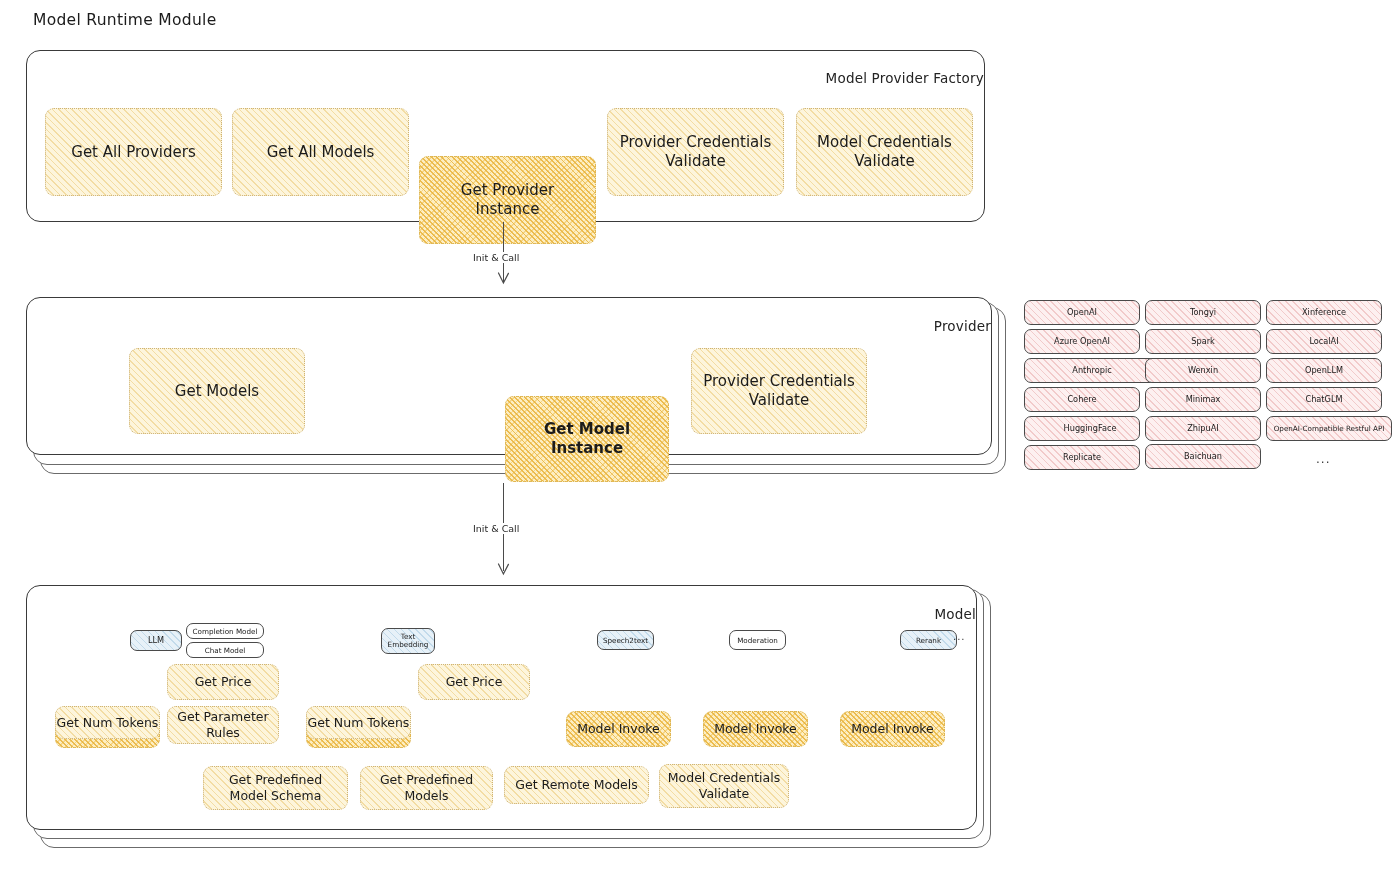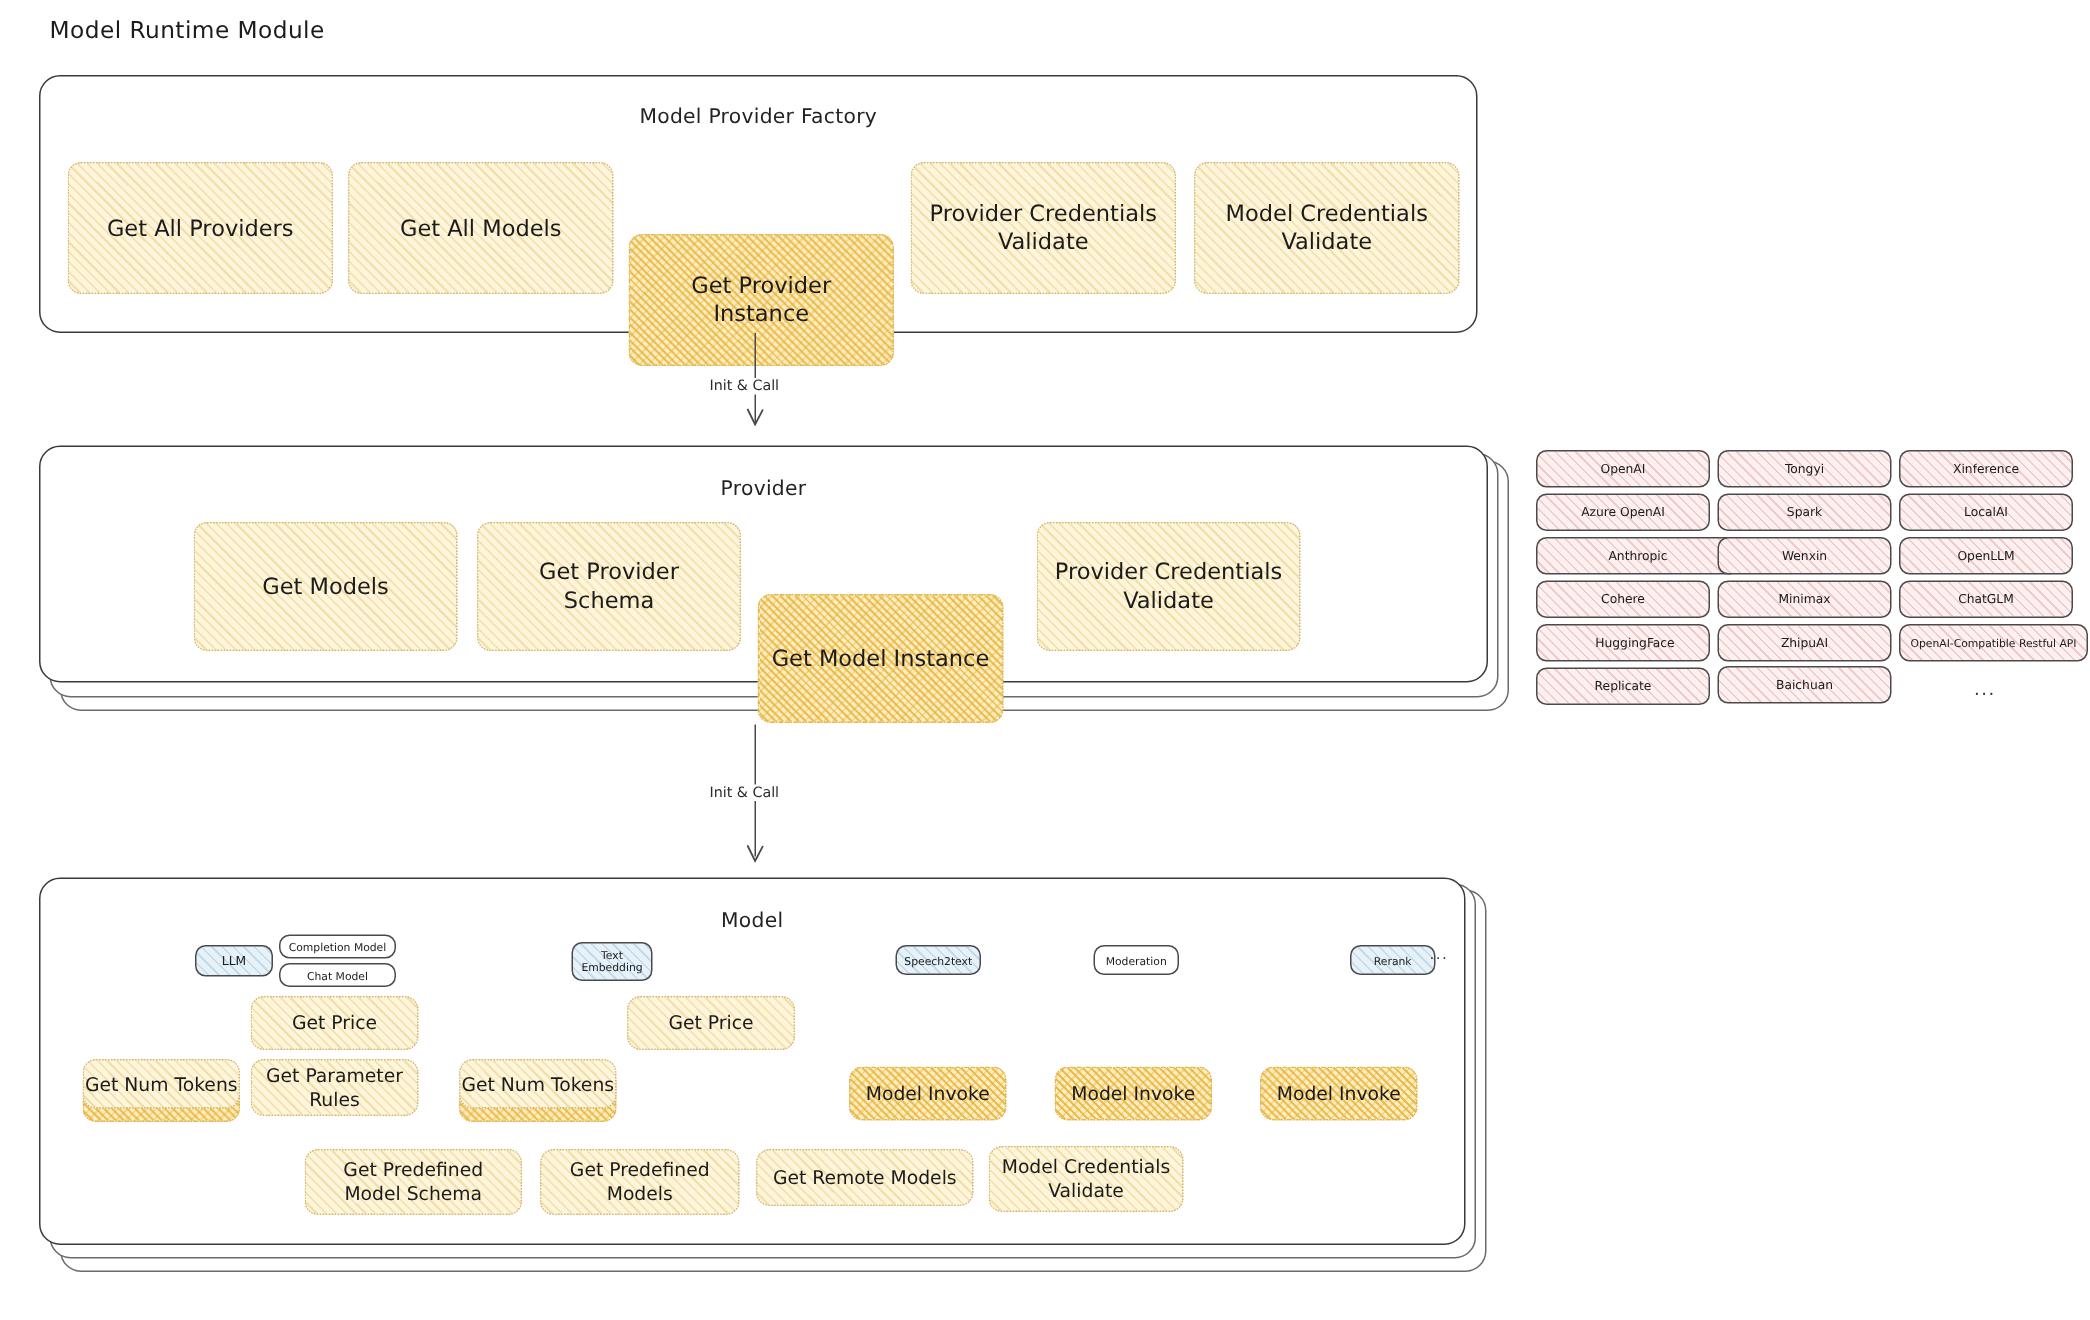--- a/index.html
+++ b/index.html
@@ -31,21 +31,21 @@
     background: #ffffff;
     border: 1.2px solid #6b6b6b;
     border-radius: 14px;
     box-sizing: border-box;
   }
 
   .panel-title {
     position: absolute;
     left: 0;
     right: 0;
-    text-align: center;
+    text-align: right;
     font-size: 13.5px;
     letter-spacing: .2px;
     color: #232323;
   }
 
   
   .node {
     position: absolute;
     box-sizing: border-box;
     display: flex;
@@ -170,23 +170,22 @@
 <div class="arrow-label" style="left:470px; top:252px;">Init &amp; Call</div>
 
 <div class="stack-l2" style="left:40px; top:307px; width:966px; height:167px;"></div>
 <div class="stack-l1" style="left:33px; top:302px; width:966px; height:163px;"></div>
 
 <div class="sketch-panel" style="left:26px; top:297px; width:966px; height:158px;">
   <div class="panel-title" style="top:20px;">Provider</div>
 
   <div class="node yellow f16" style="left:102px; top:50px; width:176px; height:86px;">Get Models</div>
 
-  <div class="node yellow f16" style="left:291px; top:50px; width:176px; height:86px; padding:0 8px;">Get Provider Schema</div>
-
-  <div class="node yellow-hi f16" style="left:478px; top:50px; width:164px; height:86px; padding:0 8px;">Get Model Instance</div>
+
+  <div class="node yellow-hi f16" style="left:478px; top:50px; width:164px; height:86px; padding:0 8px;font-weight:bold;">Get Model Instance</div>
 
   <div class="node yellow f16" style="left:664px; top:50px; width:176px; height:86px; padding:0 10px;">Provider Credentials Validate</div>
 </div>
 
 <div style="position:absolute; left:1024px; top:300px;">
 
   <div class="node pink f9" style="left:0px; top:0px; width:116px; height:25px;">OpenAI</div>
   <div class="node pink f9" style="left:0px; top:29px; width:116px; height:25px;">Azure OpenAI</div>
   <div class="node pink f9" style="left:0px; top:58px; width:136px; height:25px;">Anthropic</div>
   <div class="node pink f9" style="left:0px; top:87px; width:116px; height:25px;">Cohere</div>

